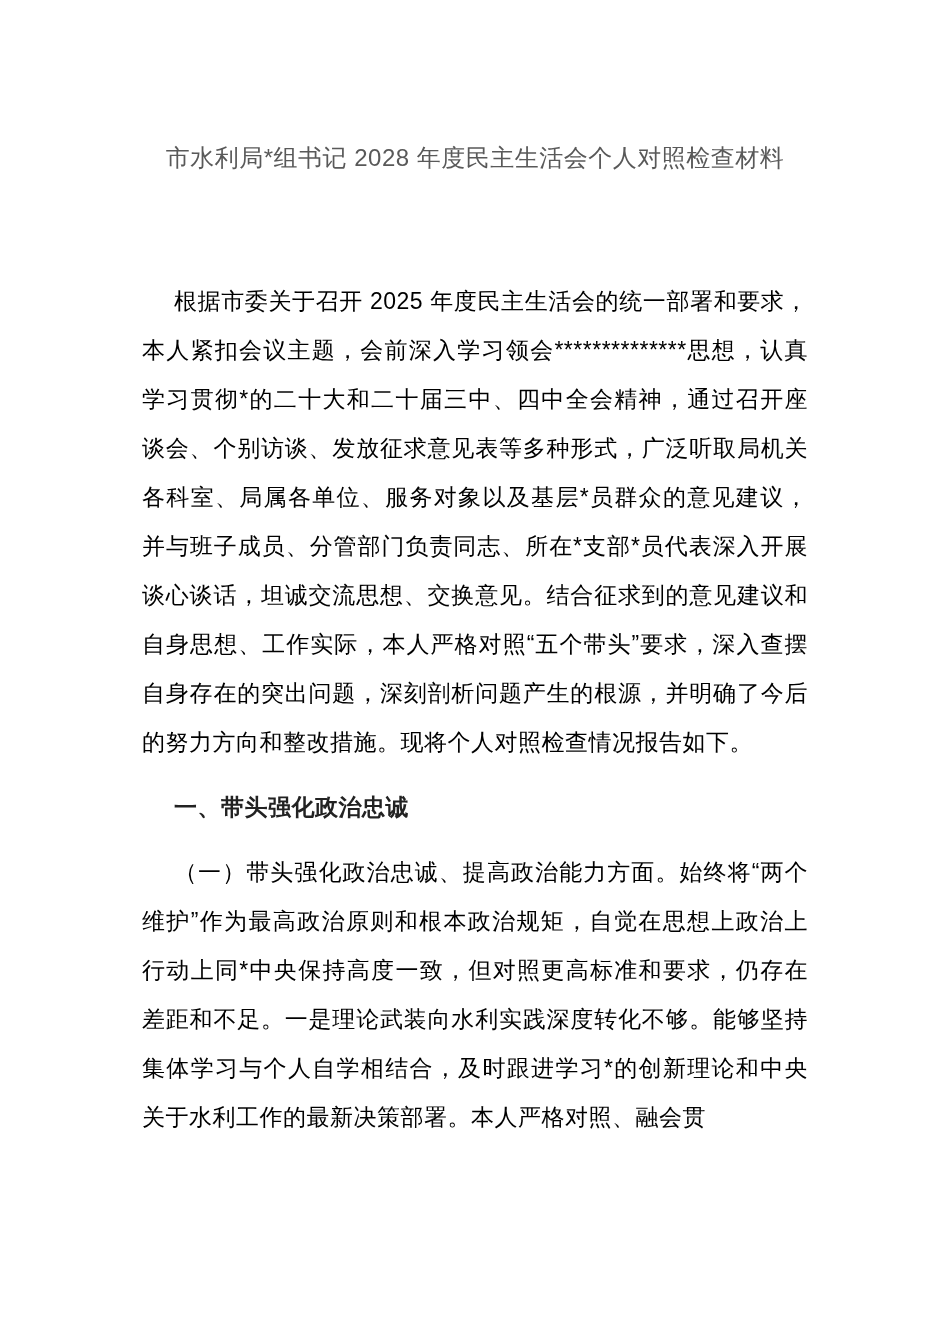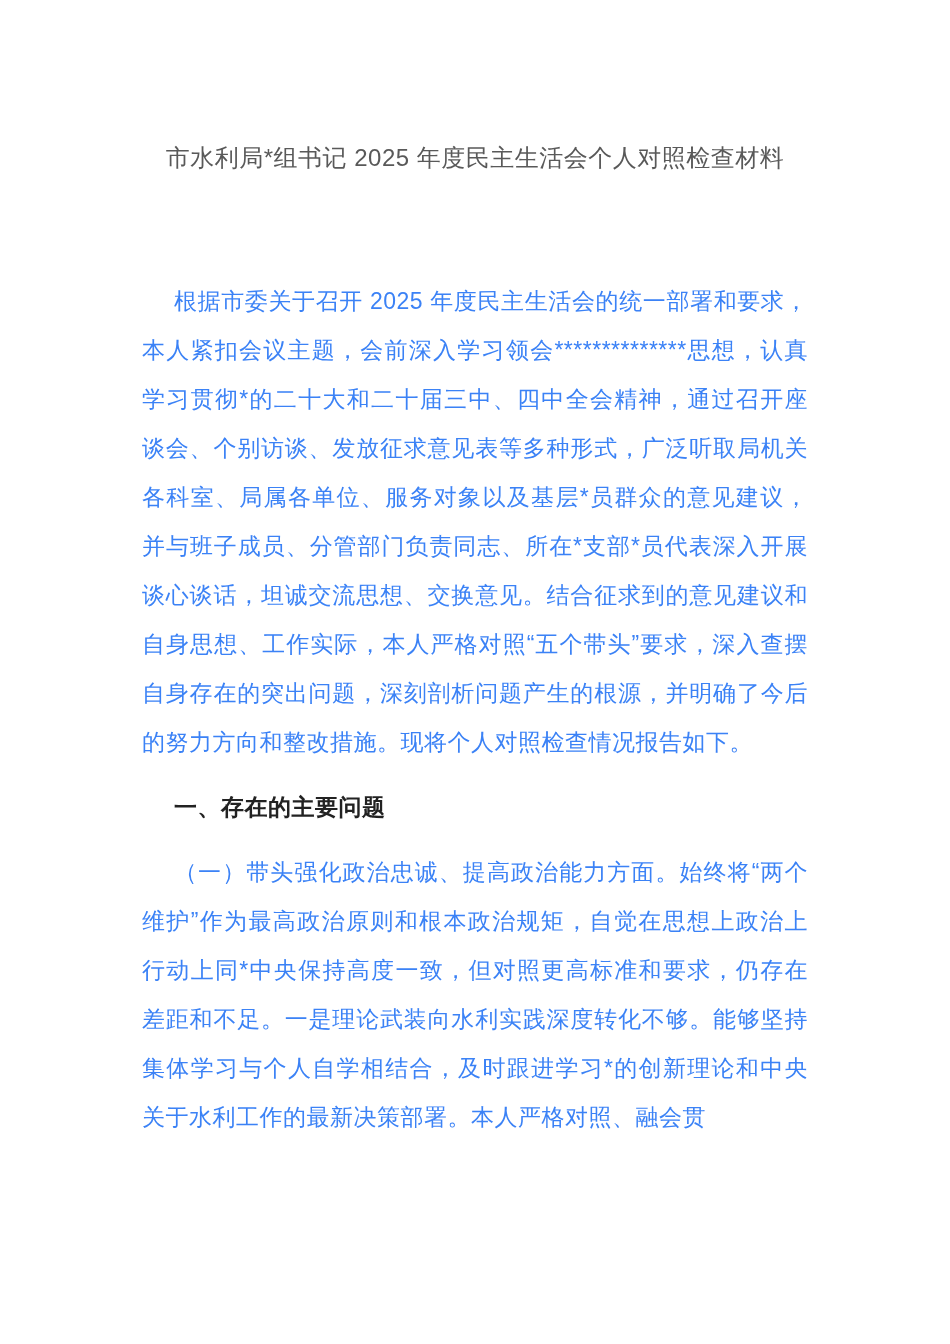--- a/index.html
+++ b/index.html
@@ -26,39 +26,39 @@
     color: #595959;
     letter-spacing: 0.5px;
   }
   .doc-body {
     width: 666px;
   }
   .para {
     margin: 0 0 16px 0;
     font-size: 23px;
     line-height: 49px;
-    color: #3b82f6;
+    color: #000000;
     text-align: justify;
     text-justify: inter-ideograph;
     letter-spacing: 0.5px;
     word-break: break-all;
   }
   .para.body {
     text-indent: 32px;
     font-weight: 400;
   }
   .para.heading {
     text-indent: 32px;
     font-weight: 700;
     color: #222222;
   }
 </style>
 </head>
 <body>
 
 <div class="page">
-  <h1 class="doc-title">市水利局*组书记 2025 年度民主生活会个人对照检查材料</h1>
+  <h1 class="doc-title">市水利局*组书记 2028 年度民主生活会个人对照检查材料</h1>
   <div class="doc-body">
       <p class="para body">根据市委关于召开 2025 年度民主生活会的统一部署和要求，本人紧扣会议主题，会前深入学习领会**************思想，认真学习贯彻*的二十大和二十届三中、四中全会精神，通过召开座谈会、个别访谈、发放征求意见表等多种形式，广泛听取局机关各科室、局属各单位、服务对象以及基层*员群众的意见建议，并与班子成员、分管部门负责同志、所在*支部*员代表深入开展谈心谈话，坦诚交流思想、交换意见。结合征求到的意见建议和自身思想、工作实际，本人严格对照“五个带头”要求，深入查摆自身存在的突出问题，深刻剖析问题产生的根源，并明确了今后的努力方向和整改措施。现将个人对照检查情况报告如下。</p>
-      <p class="para heading">一、存在的主要问题</p>
+      <p class="para heading">一、带头强化政治忠诚</p>
       <p class="para body">（一）带头强化政治忠诚、提高政治能力方面。始终将“两个维护”作为最高政治原则和根本政治规矩，自觉在思想上政治上行动上同*中央保持高度一致，但对照更高标准和要求，仍存在差距和不足。一是理论武装向水利实践深度转化不够。能够坚持集体学习与个人自学相结合，及时跟进学习*的创新理论和中央关于水利工作的最新决策部署。本人严格对照、融会贯</p>
     </div>
 </div>
 
 </body></html>

